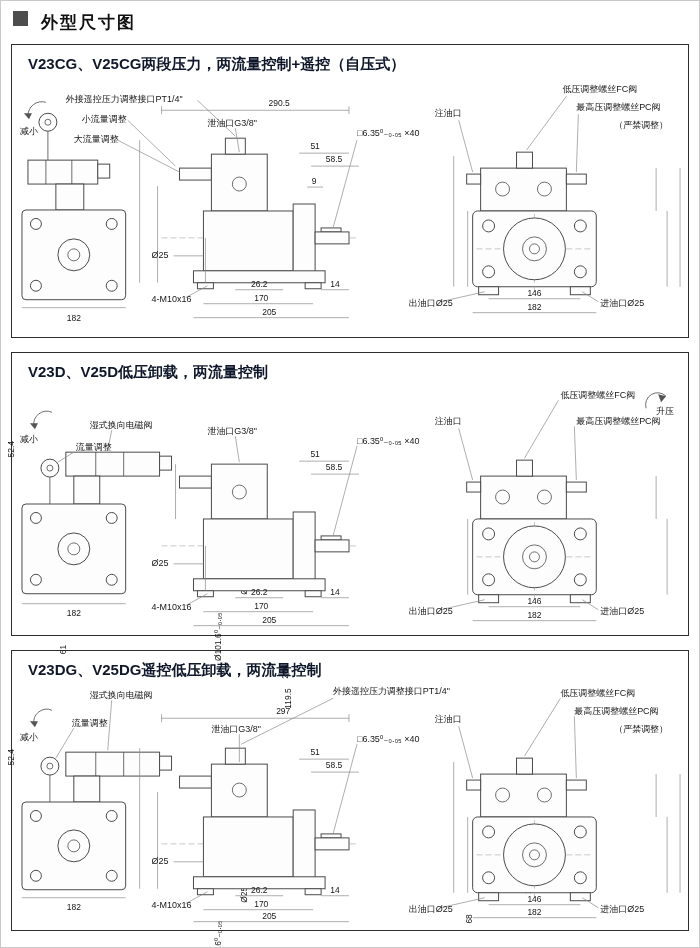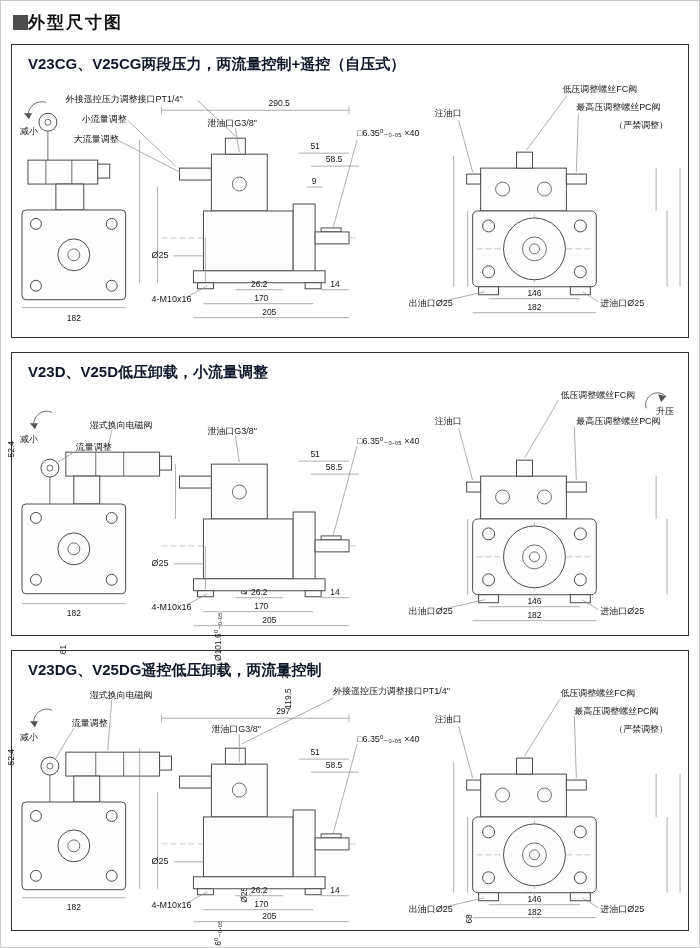--- a/index.html
+++ b/index.html
@@ -1,19 +1,19 @@
 <!DOCTYPE html>
 <html><head>
 <meta charset="utf-8">
 <style>
   *{box-sizing:border-box;margin:0;padding:0}
   html,body{background:#fff}
   body{width:700px;font-family:"Liberation Sans","DejaVu Sans",sans-serif}
   .page{width:700px;height:948px;background:#fff;border:1px solid #c9c9c9;overflow:hidden}
-  .page-header{display:flex;align-items:center;gap:0;padding:10px 12px 4px}
+  .page-header{display:flex;gap:13px;padding:10px 12px 4px}
   .hdr-sq{width:15px;height:15px;background:#4d4d4d;flex:0 0 auto}
   .page-header h1{font-size:17px;font-weight:bold;color:#111;letter-spacing:2px}
   .panel{border:1px solid #2e2e2e;margin:6px 10px 14px;background:#fff;padding:6px 0 6px}
   .panel-title{font-size:15px;font-weight:bold;color:#0f172a;margin:4px 0 2px 16px}
   svg.draw{display:block;overflow:visible}
   svg text{font-family:"Liberation Sans","DejaVu Sans",sans-serif;fill:#161616}
   .ol{fill:#fdfdfd;stroke:#4a4a4a;stroke-width:1}
   .ol2{fill:none;stroke:#4a4a4a;stroke-width:.8}
   .dl{stroke:#8a8a8a;stroke-width:.7}
   .cl{stroke:#a5a5a5;stroke-width:.6;stroke-dasharray:6 3}
@@ -158,21 +158,21 @@
       <text class="d" transform="rotate(-90 653 192)">68</text>
       <text class="d" x="524" y="220">146</text>
       <text class="d" x="524" y="234">182</text>
       <text class="t" x="398" y="230">出油口Ø25</text>
       <text class="t" x="590" y="230">进油口Ø25</text>
       <text class="d" x="62" y="245">182</text>
     </svg>
   </section>
 
   <section class="panel">
-    <h2 class="panel-title">V23D、V25D低压卸载，小流量调整</h2>
+    <h2 class="panel-title">V23D、V25D低压卸载，两流量控制</h2>
     <svg class="draw" viewBox="0 0 684 245" width="682" height="245">
       <g>
         <path class="ol2" d="M22 42 A13 13 0 0 1 40 28"></path>
         <path class="ah" d="M23 45 l-5 -6 l8 0 z"></path>
         <circle class="ol" cx="38" cy="84" r="9"></circle>
         <circle class="ol2" cx="38" cy="84" r="3"></circle>
         <line class="ol2" x1="38" y1="93" x2="38" y2="120"></line>
         <rect class="ol" x="54" y="68" width="94" height="24"></rect>
         <line class="ol2" x1="84" y1="68" x2="84" y2="92"></line>
         <line class="ol2" x1="112" y1="68" x2="112" y2="92"></line>

